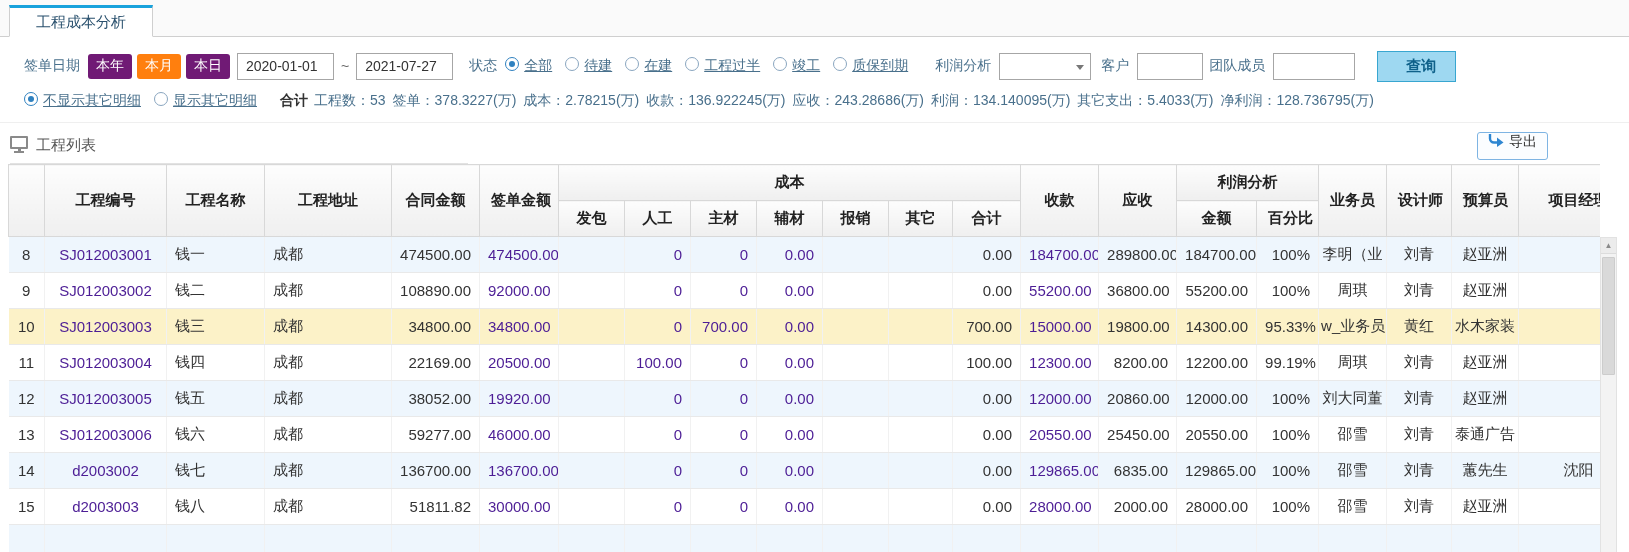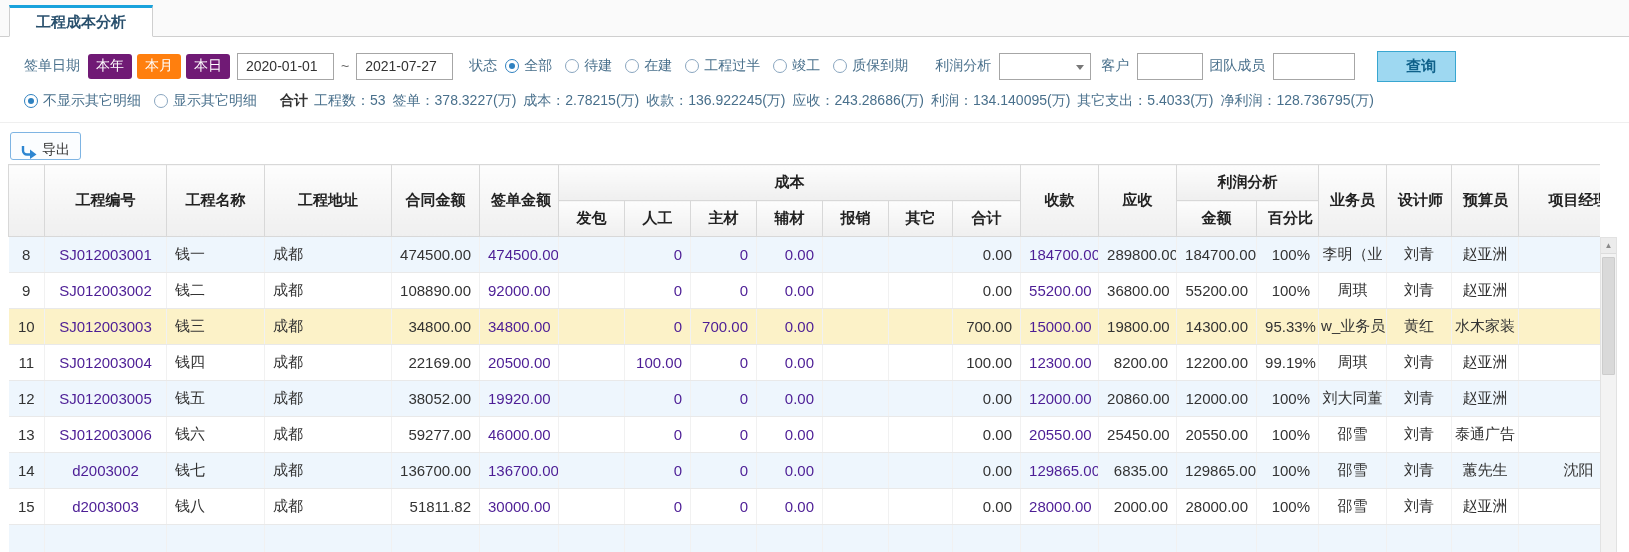--- a/index.html
+++ b/index.html
@@ -5,21 +5,21 @@
   html,body{margin:0;padding:0;}
   body{width:1629px;height:552px;overflow:hidden;background:#fff;
        font-family:"Liberation Sans","DejaVu Sans",sans-serif;font-size:14px;color:#333;}
   *{box-sizing:border-box;}
 
   
   .tabbar{height:37px;background:#fafafa;border-bottom:1px solid #cfcfcf;
           display:flex;align-items:flex-end;padding-left:9px;}
   .tab{height:32px;background:#fff;border:1px solid #cfcfcf;border-bottom:1px solid #fff;
        border-top:3px solid #19a2dc;margin-bottom:-1px;padding:0 26px;display:flex;
-       align-items:center;font-size:15px;font-weight:bold;color:#29506d;cursor:pointer;}
+       align-items:center;font-size:15px;font-weight:normal;color:#29506d;cursor:pointer;}
 
   
   .filter-area{padding:13px 0 8px 24px;border-bottom:1px solid #efefef;}
   .frow{display:flex;align-items:center;height:32px;white-space:nowrap;}
   .frow.second{margin-top:6px;height:26px;}
   .flabel{color:#49708c;margin-right:8px;}
   .flabel.gap{margin-left:14px;}
   .quick-btn{border:none;border-radius:3px;color:#fff;font-size:14px;height:25px;
              padding:0 8px;margin-right:5px;cursor:pointer;font-family:inherit;}
   .quick-btn.green{background:#701a75;}
@@ -32,44 +32,44 @@
   .select-box .arrow{position:absolute;right:6px;top:11px;width:0;height:0;
               border-left:4px solid transparent;border-right:4px solid transparent;
               border-top:5px solid #777;}
   .text-input{height:27px;border:1px solid #a6a6a6;padding:0 6px;font-size:14px;
               font-family:inherit;margin-right:6px;}
   .text-input.customer{width:66px;}
   .text-input.team{width:82px;}
   .query-btn{margin-left:16px;width:79px;height:31px;background:#9ed8f1;
              border:1px solid #38a6d0;color:#0f618a;font-size:15px;font-weight:bold;
              font-family:inherit;cursor:pointer;padding-left:15px;}
-  .radio{display:inline-flex;align-items:center;margin-right:13px;cursor:pointer;color:#49708c;}
+  .radio{display:inline-flex;margin-right:13px;cursor:pointer;color:#49708c;text-decoration:underline;}
   .radio .dot{width:14px;height:14px;border-radius:50%;border:1px solid #8aa6c0;
               background:#fff;margin-right:5px;position:relative;flex:none;}
   .radio.checked .dot{border-color:#2f81c0;}
   .radio.checked .dot::after{content:"";position:absolute;left:3px;top:3px;width:6px;
               height:6px;border-radius:50%;background:#2f81c0;}
   .sum-label{font-weight:bold;color:#333;margin:0 6px 0 10px;}
   .summary-item{margin-right:7px;color:#49708c;}
 
   
   .list-header{display:flex;align-items:center;justify-content:space-between;
                margin-top:5px;padding-left:10px;height:36px;}
   .list-title-wrap{display:flex;align-items:center;width:458px;height:36px;
                border-bottom:1px solid #e2e2e2;gap:8px;}
   .monitor-icon{width:18px;height:13px;border:2px solid #8a8a8a;border-radius:1px;
                position:relative;margin-top:-6px;flex:none;}
   .monitor-icon::before{content:"";position:absolute;left:50%;margin-left:-1.5px;
                bottom:-4px;width:3px;height:3px;background:#8a8a8a;}
   .monitor-icon::after{content:"";position:absolute;left:50%;margin-left:-5px;
                bottom:-6px;width:10px;height:2px;background:#8a8a8a;}
   .list-title{color:#555;font-size:15px;}
-  .export-btn{display:inline-flex;align-items:flex-end;gap:5px;height:28px;padding:0 10px;
+  .export-btn{display:inline-flex;align-items:flex-start;gap:5px;height:28px;padding:0 10px;
                background:#fbfdff;border:1px solid #7eb4e3;border-radius:3px;color:#333;
-               font-size:14px;cursor:pointer;font-family:inherit;}
+               font-size:14px;margin-right:81px;cursor:pointer;font-family:inherit;}
 
   
   .table-zone{display:flex;padding-left:8px;}
   .table-wrap{width:1592px;overflow:hidden;}
   table{border-collapse:collapse;table-layout:fixed;width:1630px;}
   thead th{height:36px;background:linear-gradient(#fdfdfd,#efefef);
            border:1px solid #d8d8d8;font-size:15px;font-weight:bold;color:#222;
            padding:0 11px;white-space:nowrap;overflow:hidden;cursor:pointer;}
   tbody td{height:36px;border-bottom:1px solid #e9e9e9;border-right:1px solid #f1f1f1;
            font-size:15px;white-space:nowrap;overflow:hidden;padding:0 8px;}
@@ -142,20 +142,24 @@
           </span><span class="radio">
             <span class="dot"></span>
             <span>显示其它明细</span>
           </span></span>
       <span class="sum-label">合计</span>
       <span id="summary-items"><span class="summary-item">工程数：53</span><span class="summary-item">签单：378.3227(万)</span><span class="summary-item">成本：2.78215(万)</span><span class="summary-item">收款：136.922245(万)</span><span class="summary-item">应收：243.28686(万)</span><span class="summary-item">利润：134.140095(万)</span><span class="summary-item">其它支出：5.4033(万)</span><span class="summary-item">净利润：128.736795(万)</span></span>
     </div>
   </div>
 
   <div class="list-header">
+    <div class="list-title-wrap">
+      <span class="monitor-icon"></span>
+      <span class="list-title">工程列表</span>
+    </div>
     <button class="export-btn">
       <svg width="16" height="14" viewBox="0 0 16 14">
         <path d="M2 1 v4.5 c0 2.2 1.8 4 4 4 h4" fill="none" stroke="#2e86d1" stroke-width="2.4"></path>
         <path d="M9 4.5 l6.5 5 -6.5 4.5 z" fill="#2e86d1"></path>
       </svg>
       <span>导出</span>
     </button>
   </div>
 
   <div class="table-zone">

